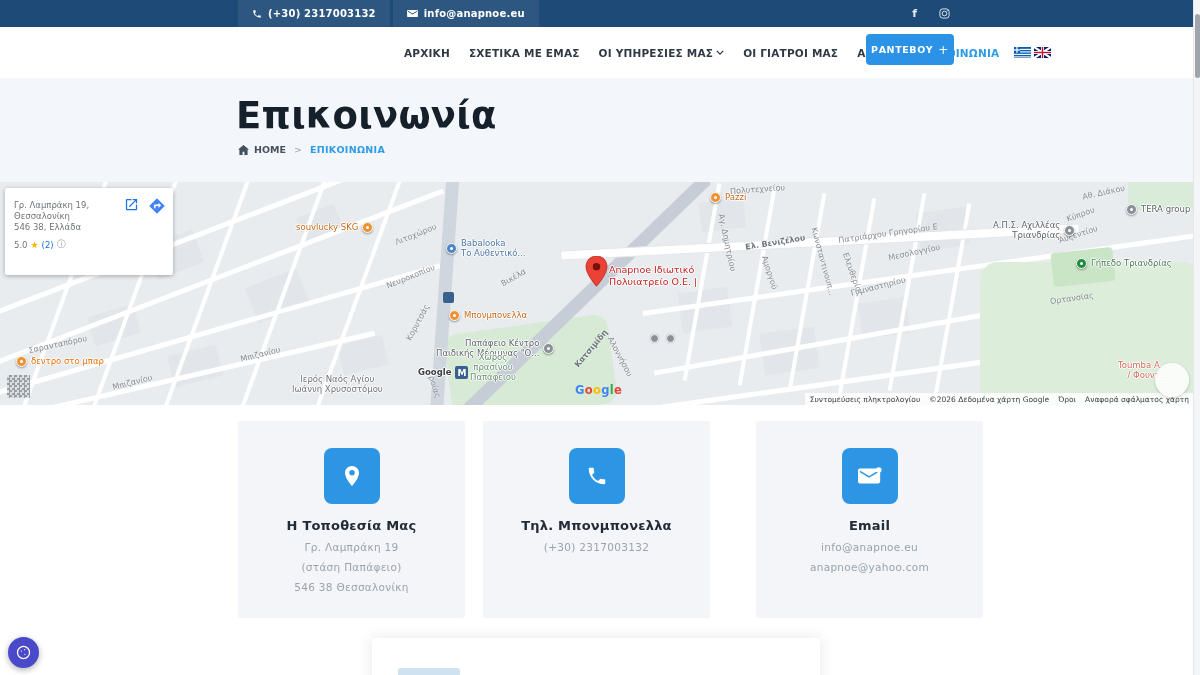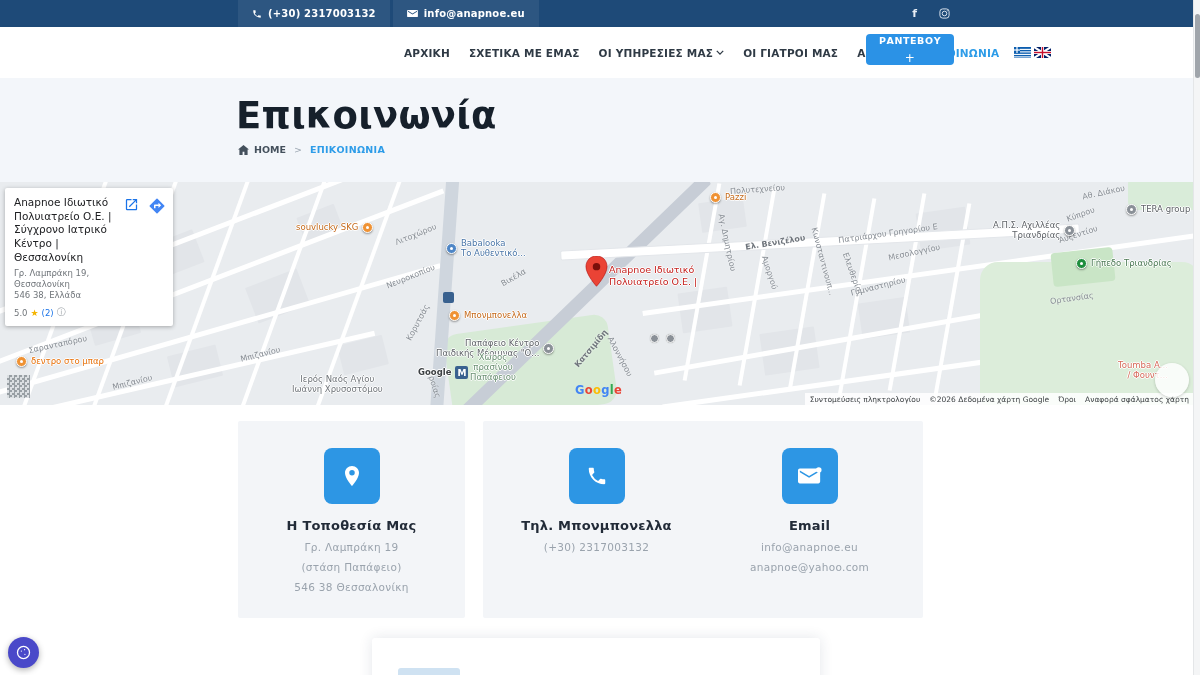--- a/index.html
+++ b/index.html
@@ -18,21 +18,21 @@
   .header{position:absolute;left:0;top:27px;width:1200px;height:51px;background:#fff;box-shadow:0 1px 3px rgba(20,40,70,.08);}
   .logo{position:absolute;left:237px;top:5px;display:flex;align-items:flex-start;gap:4px;}
   .logo-txt{display:flex;flex-direction:column;}
   .logo-name{font-size:26px;color:#79838c;letter-spacing:.5px;line-height:26px;font-weight:500;}
   .logo-tag{font-size:8px;color:#97a0a8;letter-spacing:5.5px;margin-top:3px;}
   .nav{position:absolute;left:392px;top:0;height:51px;display:flex;align-items:center;gap:19px;margin-left:12px;}
   .nav-item{font-size:10.5px;font-weight:bold;color:#2f3a45;letter-spacing:.2px;white-space:nowrap;cursor:pointer;display:flex;align-items:center;gap:3px;}
   .nav-item.active{color:#2d9ce8;}
   .flags{display:flex;gap:3px;align-items:center;margin-left:-4px;}
   .flag{width:17px;height:11px;display:block;cursor:pointer;}
-  .cta{position:absolute;left:866px;top:7px;width:88px;height:31px;background:#2b92e6;border:none;border-radius:4px;color:#fff;font-size:9.5px;font-weight:bold;letter-spacing:.6px;cursor:pointer;display:flex;align-items:center;justify-content:center;gap:5px;flex-direction:column;}
+  .cta{position:absolute;left:866px;top:7px;width:88px;height:31px;background:#2b92e6;border:none;border-radius:4px;color:#fff;font-size:9.5px;font-weight:bold;letter-spacing:.6px;cursor:pointer;display:flex;align-items:center;justify-content:center;gap:5px;}
   .cta .plus{font-size:12px;font-weight:normal;}
 
   
   .hero{position:absolute;left:0;top:78px;width:1200px;height:104px;background:#f3f6fa;}
   .hero-title{position:absolute;left:236px;top:16px;font-size:37px;font-weight:bold;color:#16202b;letter-spacing:.3px;}
   .crumbs{position:absolute;left:238px;top:66px;display:flex;align-items:center;gap:8px;font-size:9.5px;font-weight:bold;}
   .crumb-home{color:#44505c;display:flex;align-items:center;gap:5px;cursor:pointer;}
   .crumb-sep{color:#9aa5b0;font-weight:normal;}
   .crumb-cur{color:#2d9ce8;letter-spacing:.3px;}
 
@@ -327,21 +327,20 @@
           <path d="M11 0C5 0 .8 4.5.8 10.3c0 7.7 10.2 19 10.2 19s10.2-11.3 10.2-19C21.2 4.5 17 0 11 0z" fill="#EA4335" stroke="#b31412" stroke-width=".6"></path>
           <circle cx="11" cy="10.3" r="3.6" fill="#7b0f0a"></circle>
         </svg>
     </div>
     <div class="pin-label">
       <div>Αnapnoe Ιδιωτικό</div>
         <div>Πολυιατρείο Ο.Ε. |</div>
     </div>
 
     <div class="gm-card">
-      <div class="gm-card-title">Αnapnoe Ιδιωτικό Πολυιατρείο Ο.Ε. | Σύγχρονο Ιατρικό Κέντρο | Θεσσαλονίκη</div>
       <div class="gm-card-addr">
         <div>Γρ. Λαμπράκη 19, Θεσσαλονίκη</div>
           <div>546 38, Ελλάδα</div>
       </div>
       <div class="gm-card-rating">
         <span>5.0</span>
         <span class="gm-star">★</span>
         <span class="gm-rev">(2)</span>
         <span class="gm-info-i">ⓘ</span>
       </div>
@@ -385,21 +384,21 @@
     </div>
     <div class="ccard" style="left:483px">
       <div class="cicon">
         <svg width="22" height="22" viewBox="0 0 24 24" fill="#fff">
             <path d="M6.62 10.79a15.05 15.05 0 0 0 6.59 6.59l2.2-2.2c.27-.27.67-.36 1.02-.24 1.12.37 2.33.57 3.57.57.55 0 1 .45 1 1V20c0 .55-.45 1-1 1-9.39 0-17-7.61-17-17 0-.55.45-1 1-1h3.5c.55 0 1 .45 1 1 0 1.25.2 2.45.57 3.57.11.35.03.74-.25 1.02l-2.2 2.2z"></path>
           </svg>
       </div>
       <div class="ctitle">Τηλ. Μπονμπονελλα</div>
       <div class="cline">(+30) 2317003132</div>
     </div>
-    <div class="ccard" style="left:696px">
+    <div class="ccard" style="left:756px">
       <div class="cicon">
         <svg width="24" height="20" viewBox="0 0 26 20">
             <path fill="#fff" d="M22 2H2C.9 2 0 2.9 0 4v12c0 1.1.9 2 2 2h20c1.1 0 2-.9 2-2V4c0-1.1-.9-2-2-2zm0 4l-10 6L2 6V4l10 6L22 4v2z"></path>
             <circle cx="22.5" cy="3.5" r="3" fill="#fff"></circle>
           </svg>
       </div>
       <div class="ctitle">Email</div>
       <div class="cline">info@anapnoe.eu</div>
       <div class="cline">anapnoe@yahoo.com</div>
     </div>

